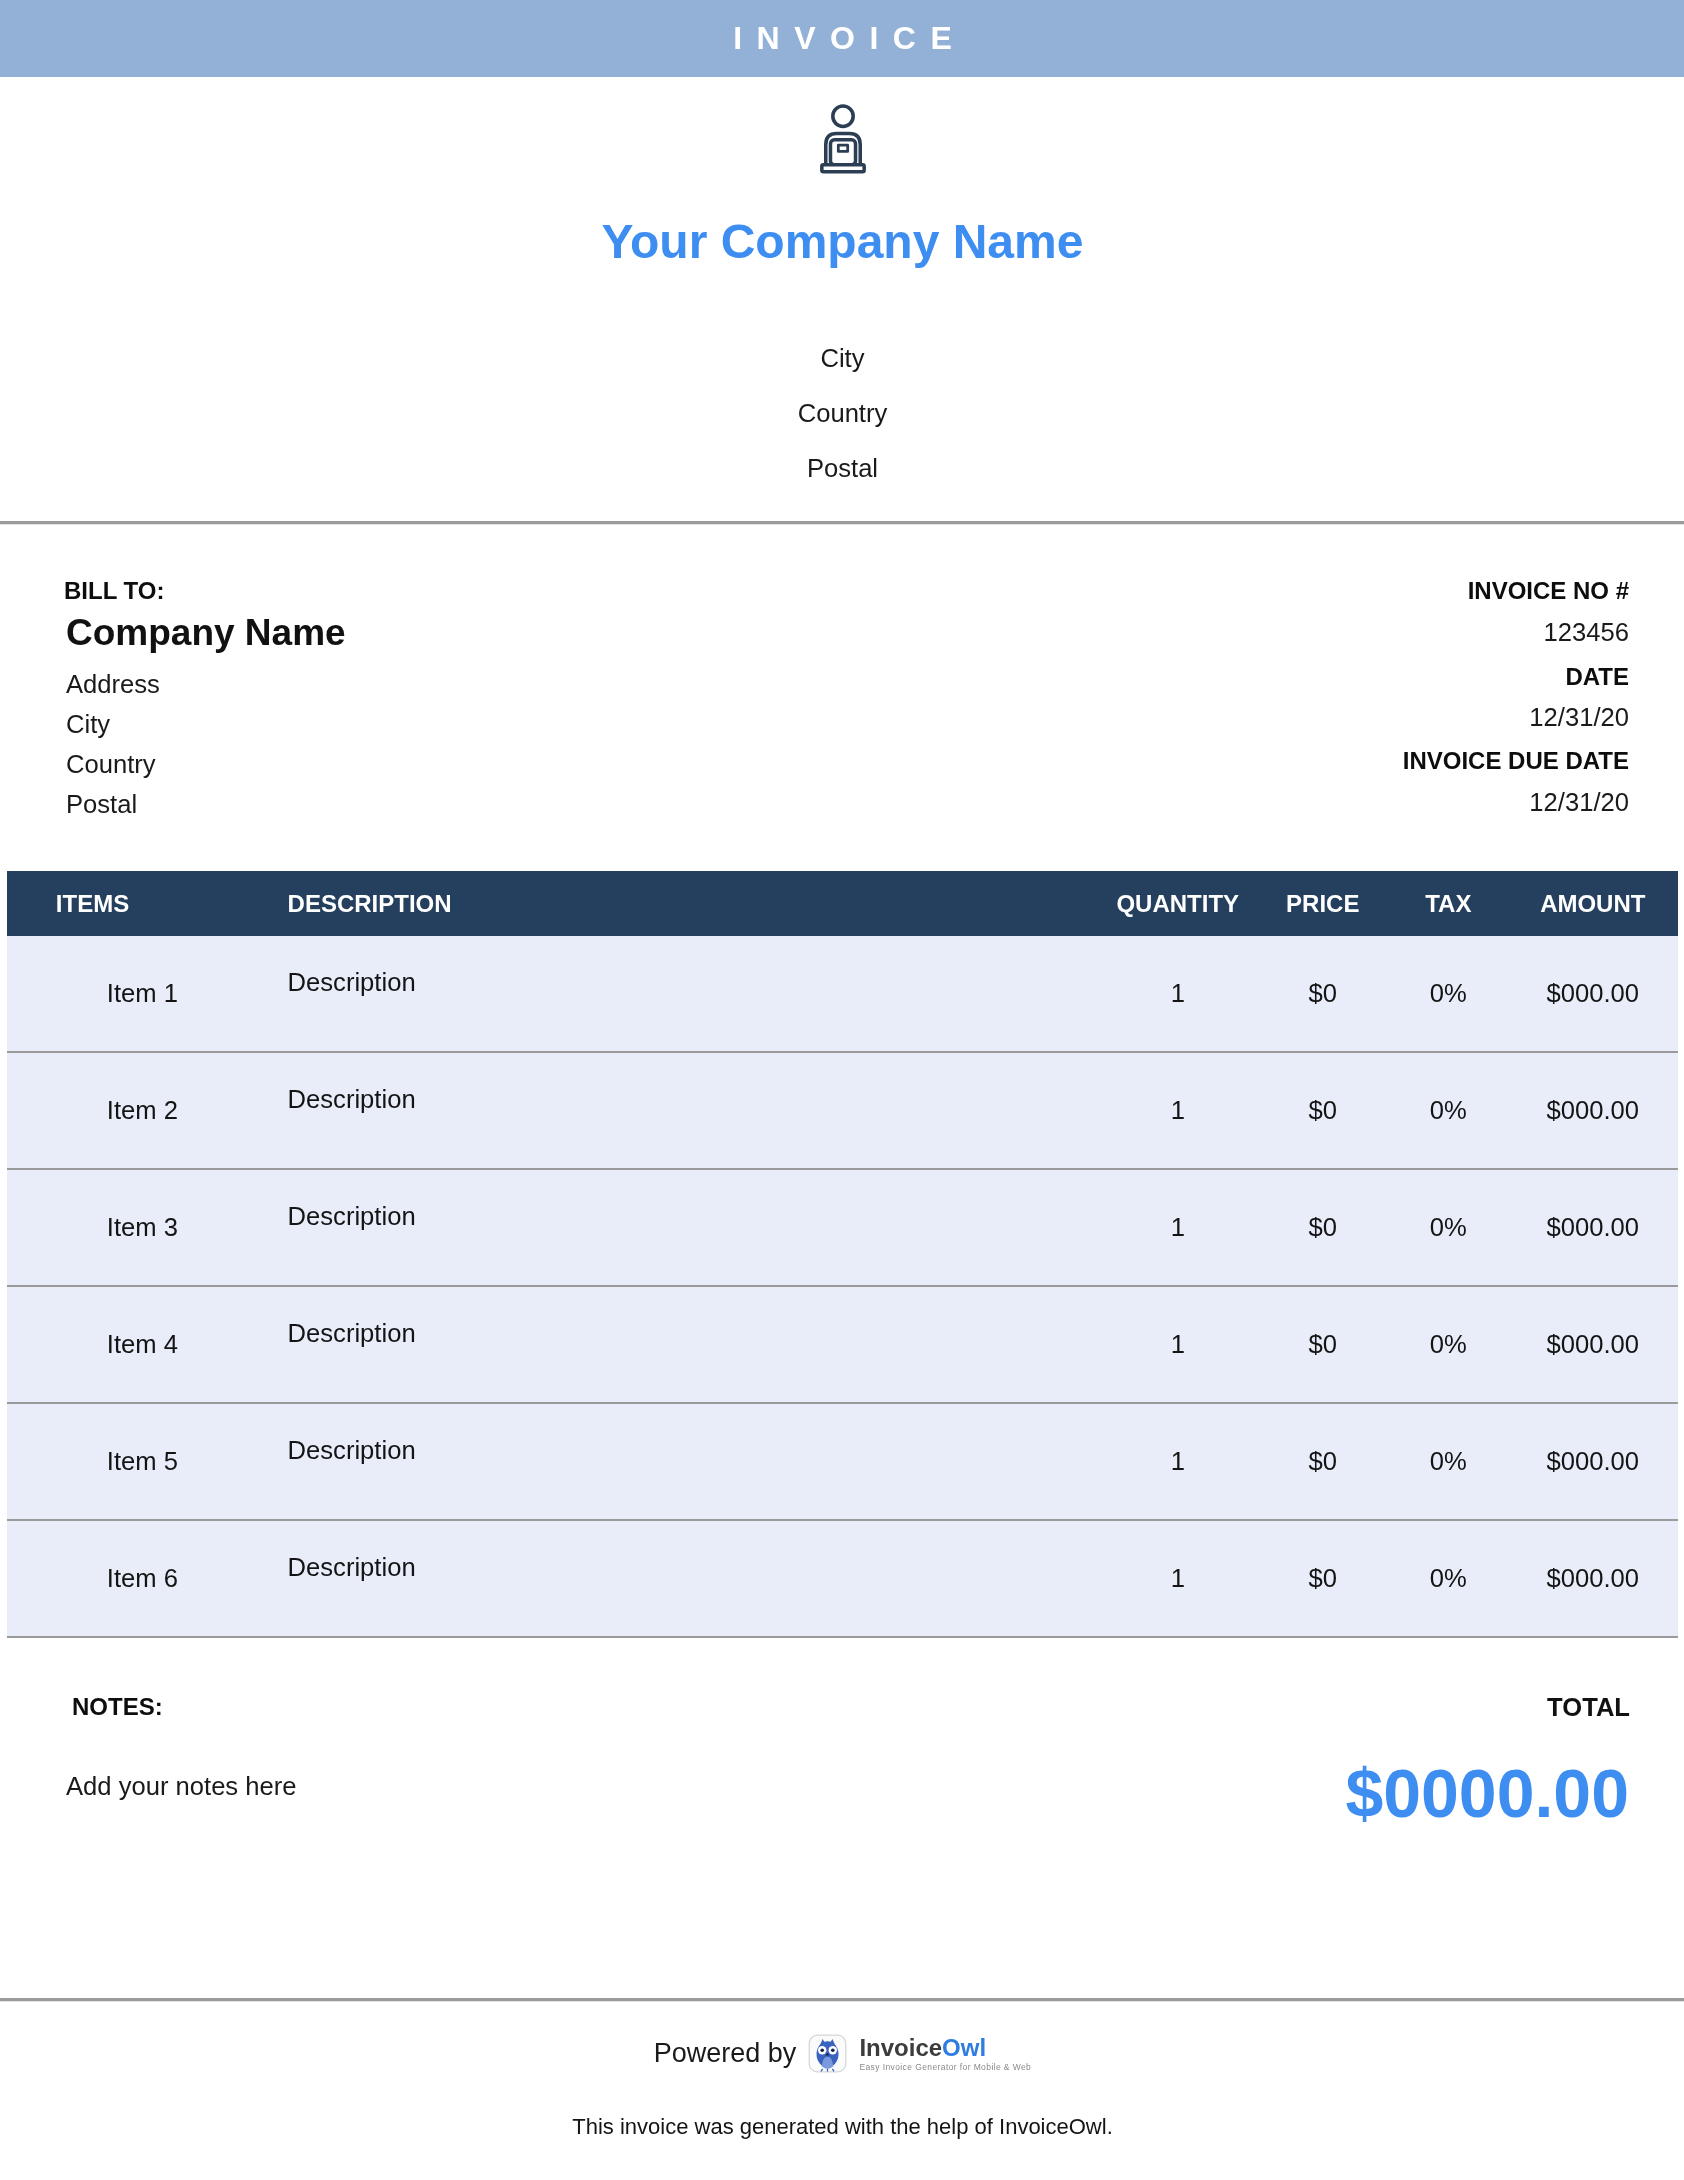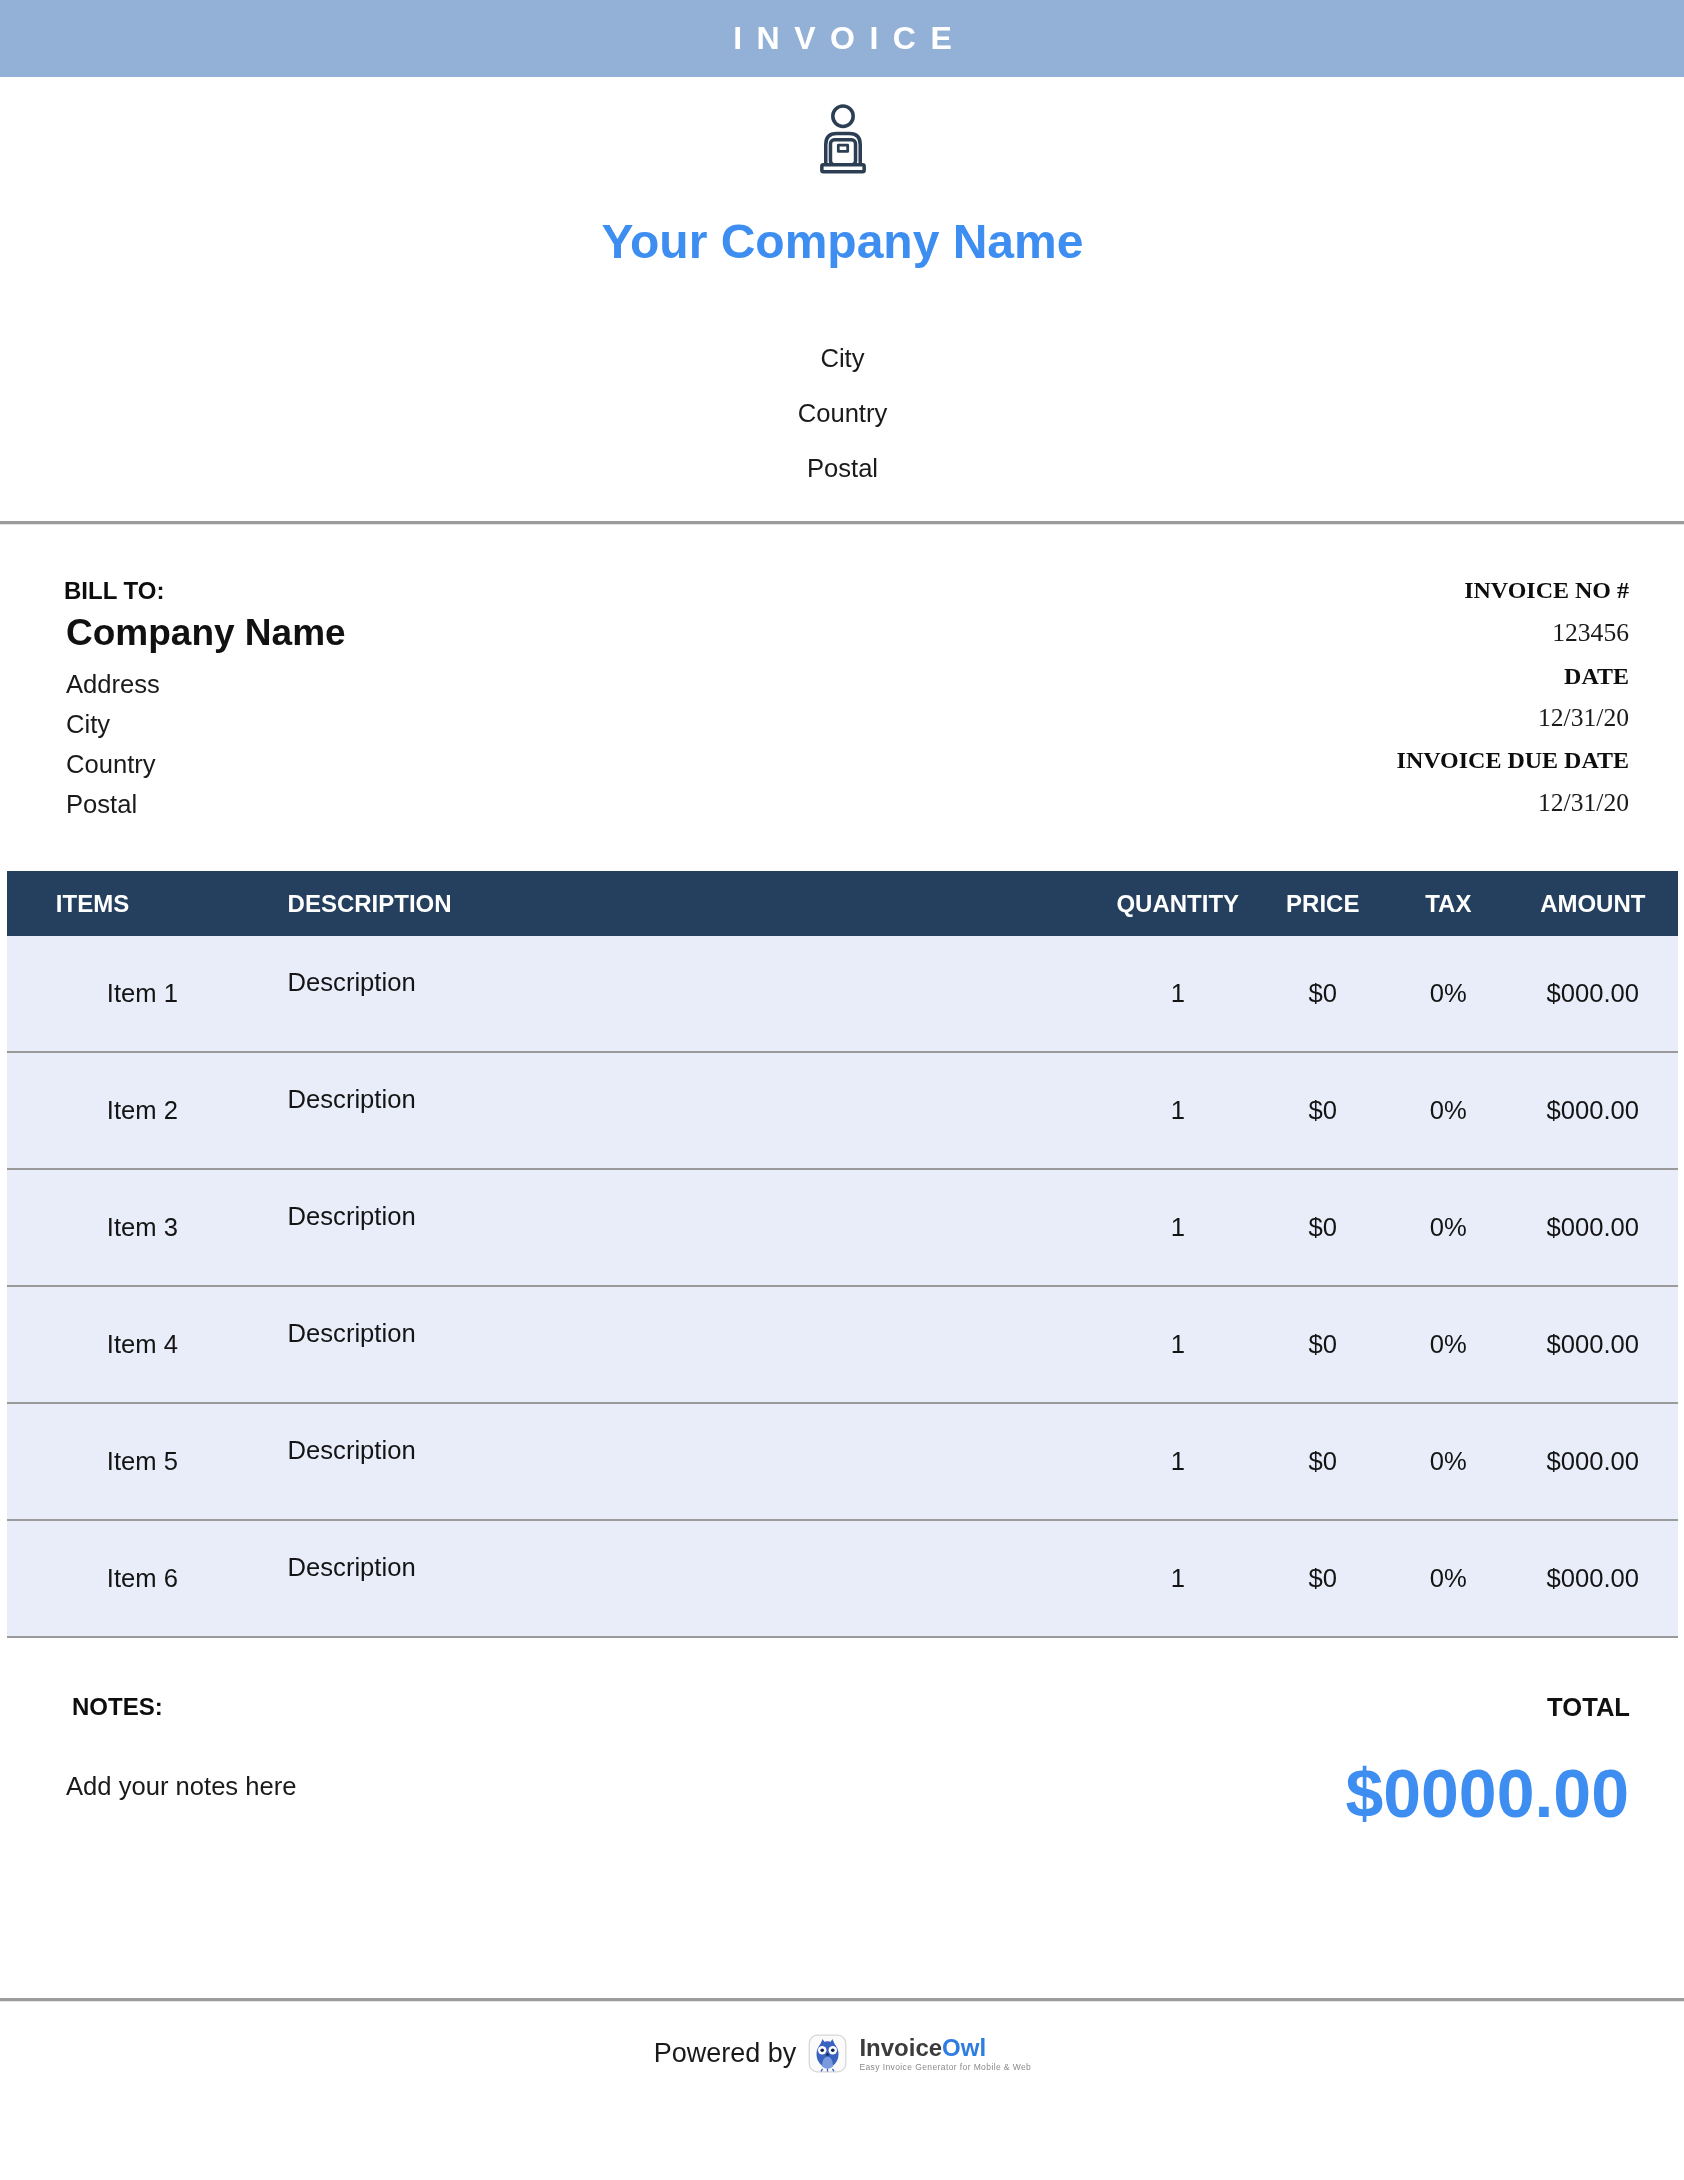--- a/index.html
+++ b/index.html
@@ -25,21 +25,21 @@
   .divider-bottom{top:1998px;}
   
   .lbl{font-weight:bold;font-size:24px;color:#0d0d0d;}
   .val{font-size:25.6px;color:#1a1a1a;}
   .billto-label{position:absolute;left:64px;top:577px;}
   .billto-company{position:absolute;left:66px;top:611px;font-size:37px;font-weight:bold;line-height:43px;}
   .billto-address{position:absolute;left:66px;top:670px;}
   .billto-city{position:absolute;left:66px;top:710px;}
   .billto-country{position:absolute;left:66px;top:750px;}
   .billto-postal{position:absolute;left:66px;top:790px;}
-  .meta{position:absolute;right:56px;text-align:center;font-family:Liberation Serif, serif;}
+  .meta{position:absolute;right:56px;text-align:center;}
   .meta-no-label{top:577px;}
   .meta-no{top:618px;}
   .meta-date-label{top:663px;}
   .meta-date{top:703px;}
   .meta-due-label{top:747px;}
   .meta-due{top:788px;}
   
   .items-table{position:absolute;left:6.8px;top:871px;width:1671px;}
   .thead{height:65px;background:#24405e;display:grid;align-items:center;
     grid-template-columns:274px 818px 158px 132px 119px 170px;}
@@ -197,15 +197,16 @@
       </svg>
     </span>
     <span class="logo-text">
       <span class="logo-row">
         <span class="logo-invoice">Invoice</span><span class="logo-owl">Owl</span>
       </span>
       <span class="logo-tagline">Easy Invoice Generator for Mobile &amp; Web</span>
     </span>
   </div>
 
+  <div class="foot-line foot-line1">This invoice was generated with the help of InvoiceOwl.</div>
 
 </div>
 
 
 </body></html>

